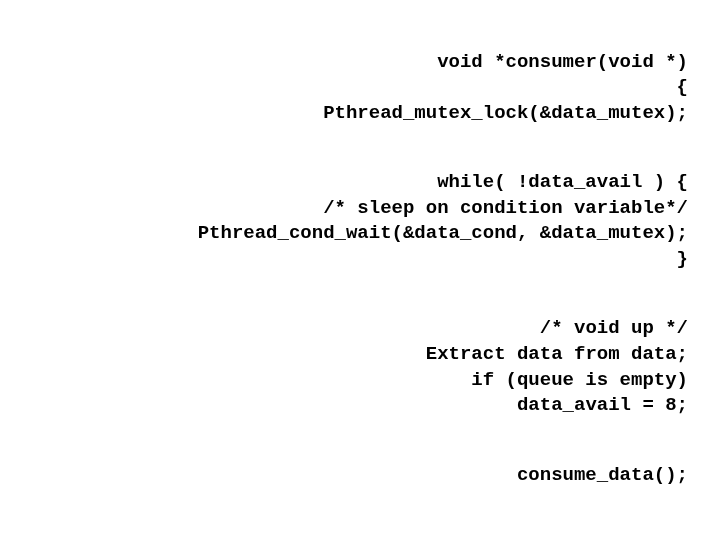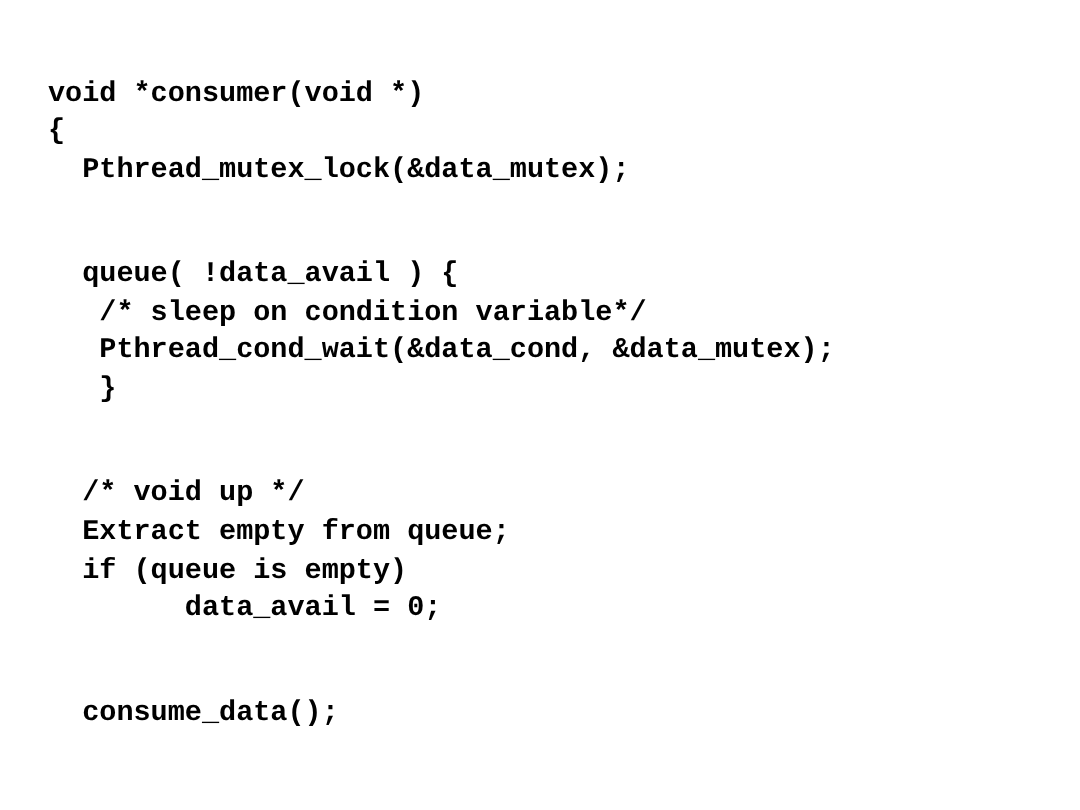--- a/index.html
+++ b/index.html
@@ -13,35 +13,36 @@
     font-size: 19px;
     line-height: 1.35;
     color: #000000;
   }
   .code-block {
     padding: 24px 32px;
     white-space: pre;
   }
   .para {
     margin-bottom: 18px;
+    text-align: right;
   }
   .para:last-child {
     margin-bottom: 0;
   }
 </style>
 </head>
 <body>
 
 <div class="code-block">
 <div class="para"><span>void *consumer(void *)</span>
 <span>{</span>
 <span>  Pthread_mutex_lock(&amp;data_mutex);</span></div>
-<div class="para"><span>  queue( !data_avail ) {</span>
+<div class="para"><span>  while( !data_avail ) {</span>
 <span>   /* sleep on condition variable*/</span>
 <span>   Pthread_cond_wait(&amp;data_cond, &amp;data_mutex);</span>
 <span>   }</span></div>
 <div class="para"><span>  /* void up */</span>
-<span>  Extract empty from queue;</span>
+<span>  Extract data from data;</span>
 <span>  if (queue is empty)</span>
-<span>        data_avail = 0;</span></div>
+<span>        data_avail = 8;</span></div>
 <div class="para"><span>  consume_data();</span>
 </div>
 </div>
 
 </body></html>

